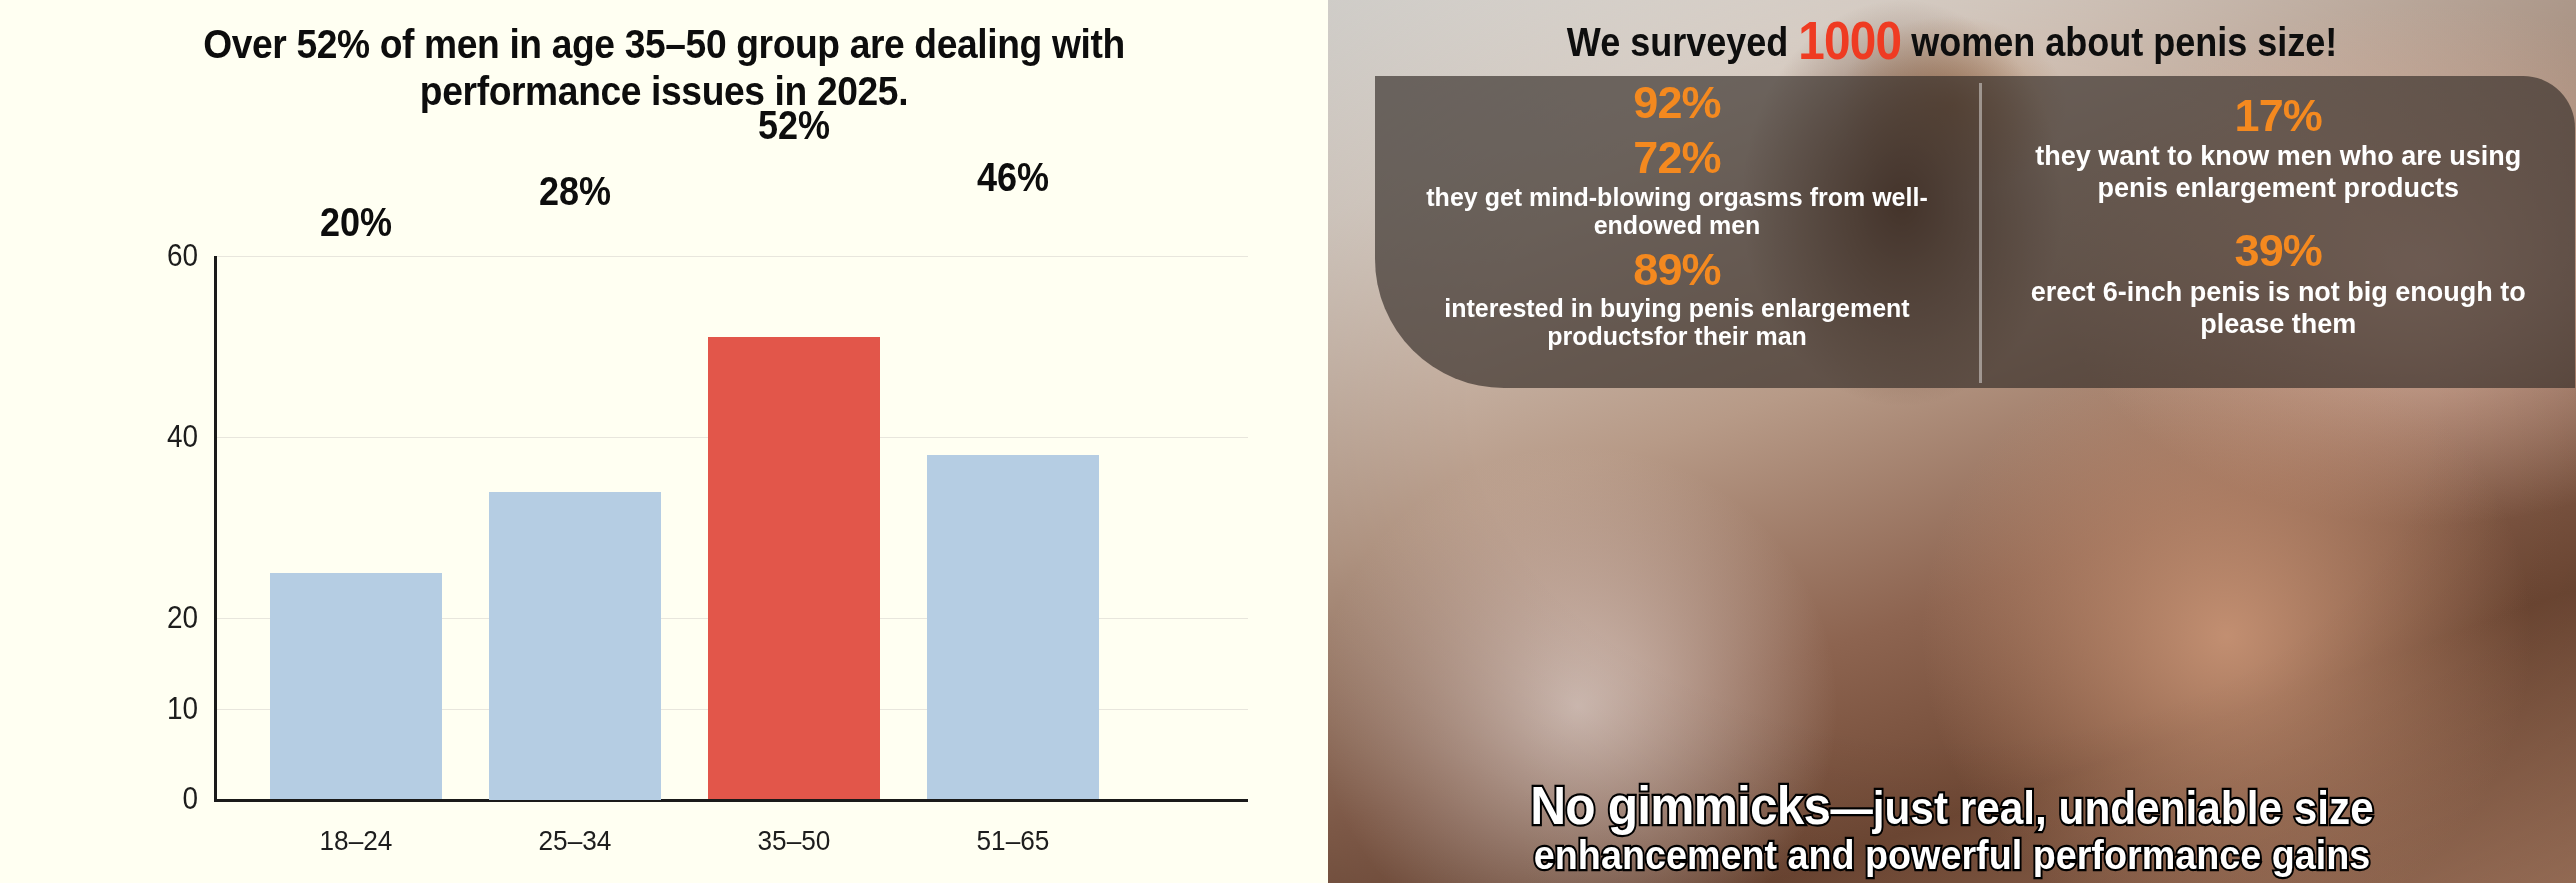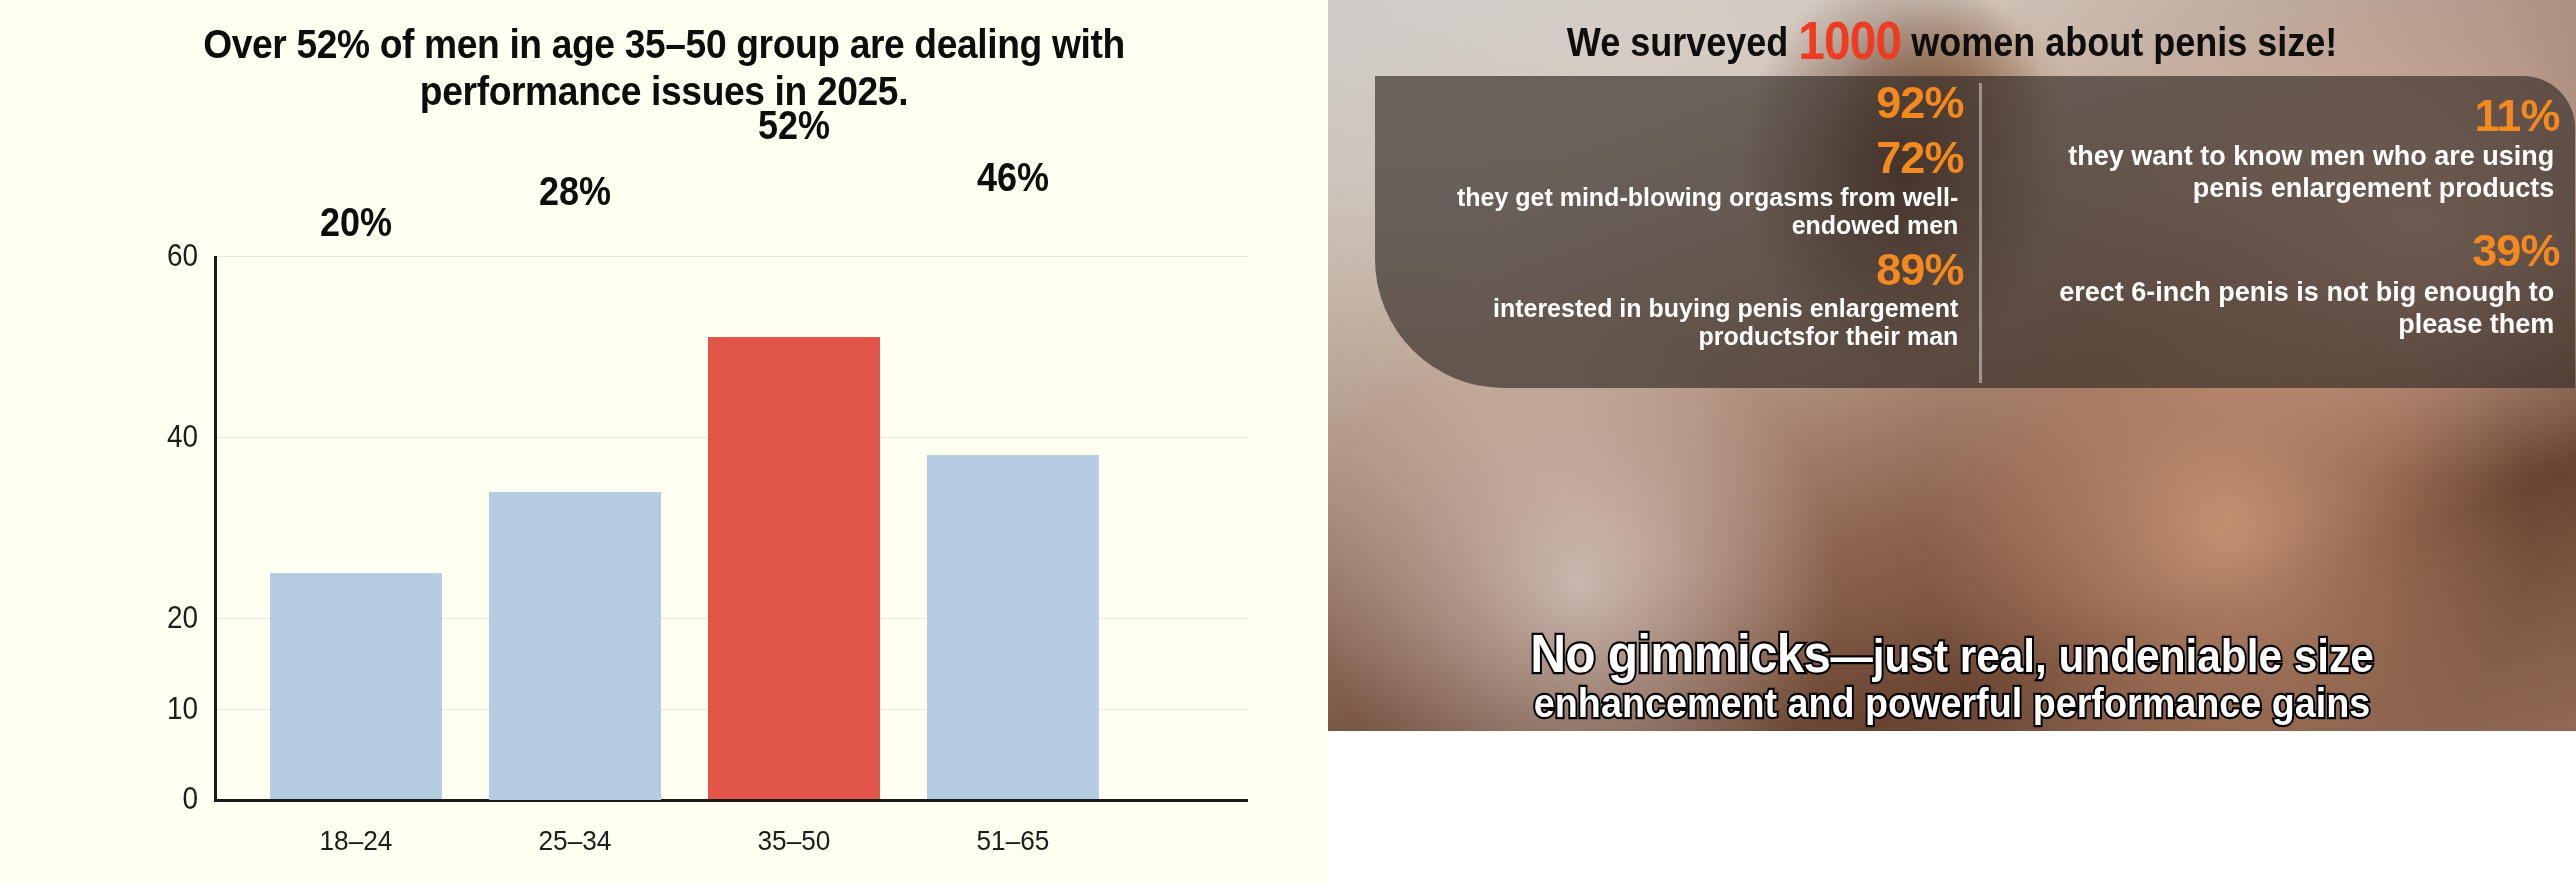--- a/index.html
+++ b/index.html
@@ -82,21 +82,21 @@
     font-size:28.5px;
     color:#1d1d1d;
     font-family:"Liberation Sans", sans-serif;
     transform:scaleX(0.92);
     transform-origin:center top;
     white-space:nowrap;
   }
 
   
   #right-panel {
-    width:1248px; height:731px;
+    width:1248px; height:883px;
     position:relative;
     overflow:hidden;
     flex:0 0 1248px;
     background:#c8b3a6;
   }
 
   
   #photo-bg {
     position:absolute; inset:0;
     background:
@@ -145,21 +145,21 @@
     left:0; top:0;
     width:1200px; height:312px;
     background:rgba(52,44,40,0.66);
     border-bottom-left-radius:129px;
     border-top-right-radius:52px;
     display:flex;
   }
   .stats-col {
     flex:1;
     padding:3.4px 15.5px 0 15.5px;
-    text-align:right;
+    text-align:center;
     color:#ffffff;
   }
   .stats-col.left  { flex:0 0 604px; }
   .stats-col.right { flex:1; padding-top:15.5px; }
   #col-divider {
     width:2.6px;
     background:rgba(255,255,255,0.42);
     margin:7px 0 5.2px 0;
   }
   .pct {
@@ -255,21 +255,21 @@
         <div class="pct">72%</div>
         <div class="pct-desc">they get mind-blowing orgasms from well-endowed men</div>
         <div class="gap-sm"></div>
         <div class="pct">89%</div>
         <div class="pct-desc">interested in buying penis enlargement productsfor their man</div>
       </div>
 
       <div id="col-divider"></div>
 
       <div class="stats-col right">
-        <div class="pct">11%</div>
+        <div class="pct">17%</div>
         <div class="pct-desc">they want to know men who are using penis enlargement products</div>
         <div class="gap-md"></div>
         <div class="pct">39%</div>
         <div class="pct-desc">erect 6-inch penis is not big enough to please them</div>
       </div>
 
     </div>
   </div>
 
   <div id="footer-banner">

